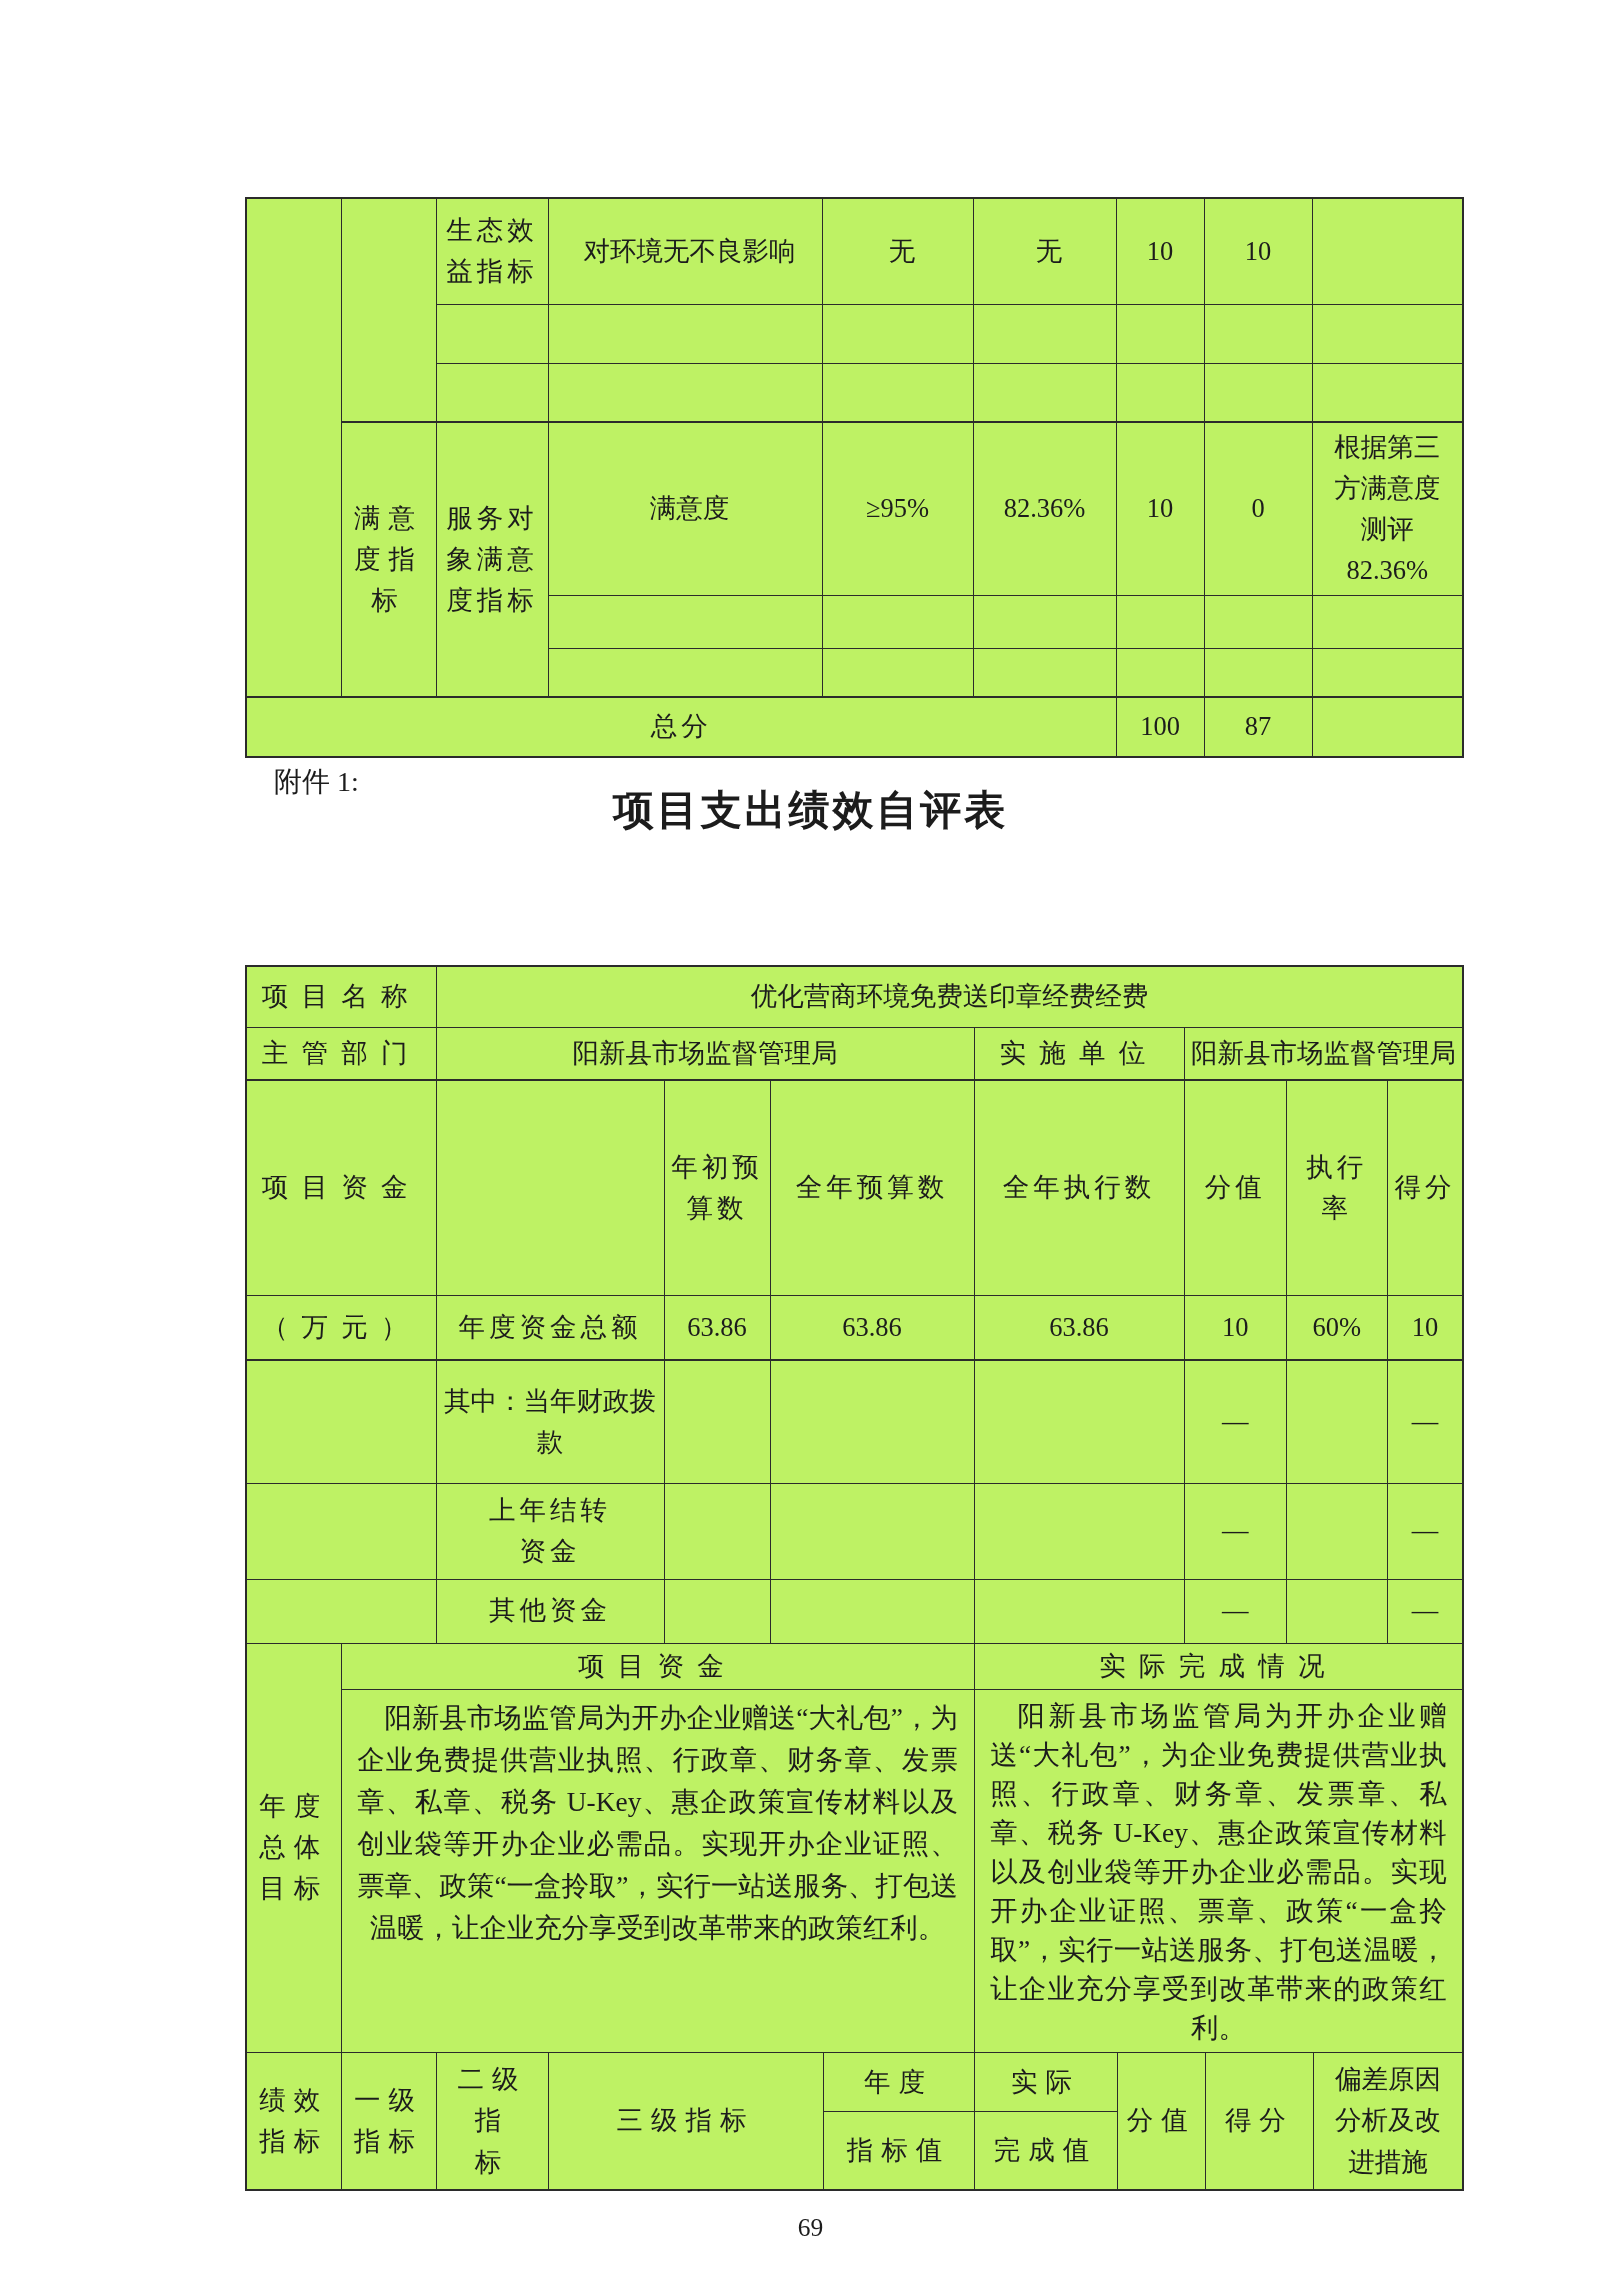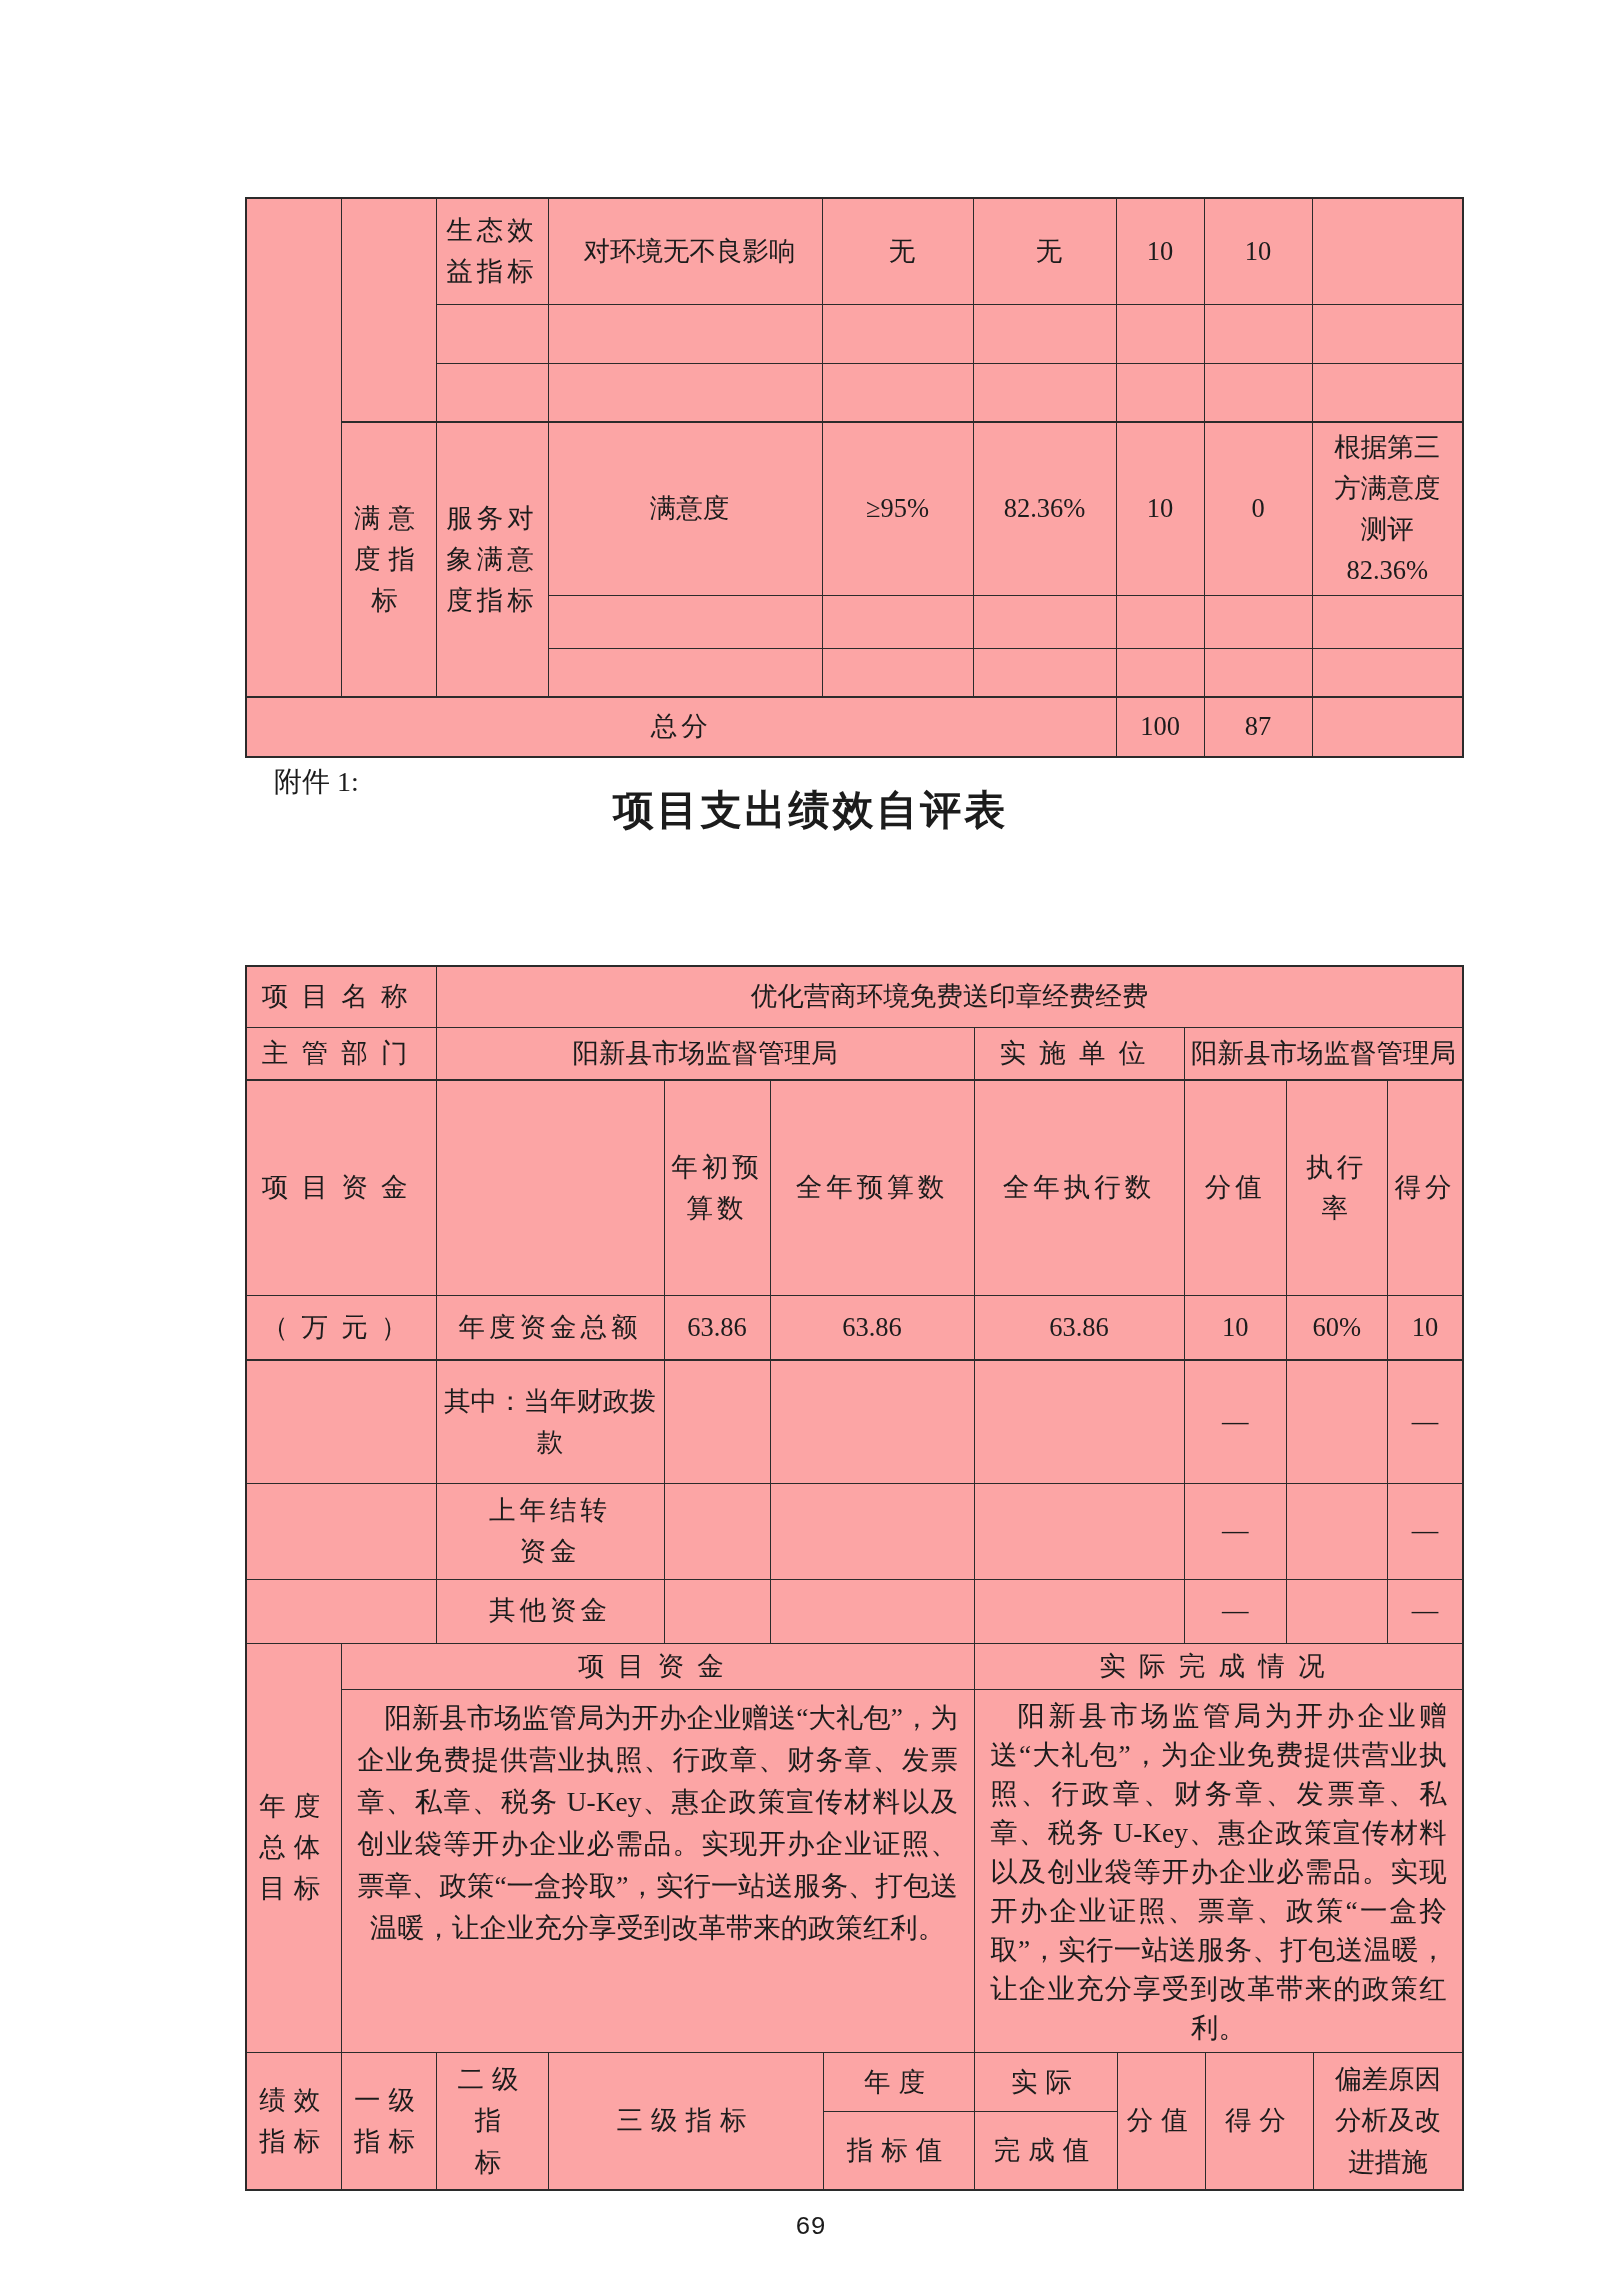--- a/index.html
+++ b/index.html
@@ -1,35 +1,35 @@
 <!DOCTYPE html>
 <html><head>
 <meta charset="utf-8">
 <style>
   html,body{margin:0;padding:0;background:#e8e8e8;}
   .page{position:relative;width:1621px;height:2293px;background:#ffffff;overflow:hidden;
         font-family:"Liberation Serif","DejaVu Serif",serif;color:#1c1c1c;}
-  table{border-collapse:collapse;table-layout:fixed;position:absolute;background:#fca5a5;padding-left:33px;}
+  table{border-collapse:collapse;table-layout:fixed;position:absolute;background:#bef264;padding-left:33px;}
   td{border:1px solid #2b2b2b;padding:2px 5.9px;text-align:center;vertical-align:middle;
      font-size:26.5px;line-height:1.55;overflow:hidden;}
   .tbl-score{left:245px;top:197px;width:1217px;border:2px solid #2b2b2b;border-bottom-width:2.9px;}
   .tbl-eval{left:245px;top:965px;width:1217px;border:2px solid #2b2b2b;}
   .t2{border-top-width:2px;}
   .pre{white-space:pre-line;}
   .lft{text-align:center;padding-left:14.7px;}
   .ls05{letter-spacing:.5em;}
   .ls03{letter-spacing:.3em;margin-left:17px;}
   .ls015{letter-spacing:.15em;}
   .para{font-size:27.4px;line-height:39px;text-align:justify;text-align-last:center;
         vertical-align:top;padding:7.8px 15.7px 3.9px 15.7px;text-indent:1em;}
   .attach{position:absolute;left:274px;top:763px;font-size:28px;}
   .doc-title{position:absolute;left:0;top:783px;width:100%;text-align:center;
              font-size:41px;font-weight:bold;letter-spacing:2.9px;}
   .doc-sub{position:absolute;left:0;top:908px;width:100%;text-align:center;font-size:27.4px;letter-spacing:2px;}
-  .pageno{position:absolute;left:0;top:2213px;width:100%;text-align:center;font-size:25.5px;font-family:Liberation Mono, monospace;}
+  .pageno{position:absolute;left:0;top:2213px;width:100%;text-align:center;font-size:25.5px;}
 </style>
 </head>
 <body>
 
 <div class="page">
 
   <table class="tbl-score">
     <colgroup>
         <col style="width:95px">
         <col style="width:95px">

